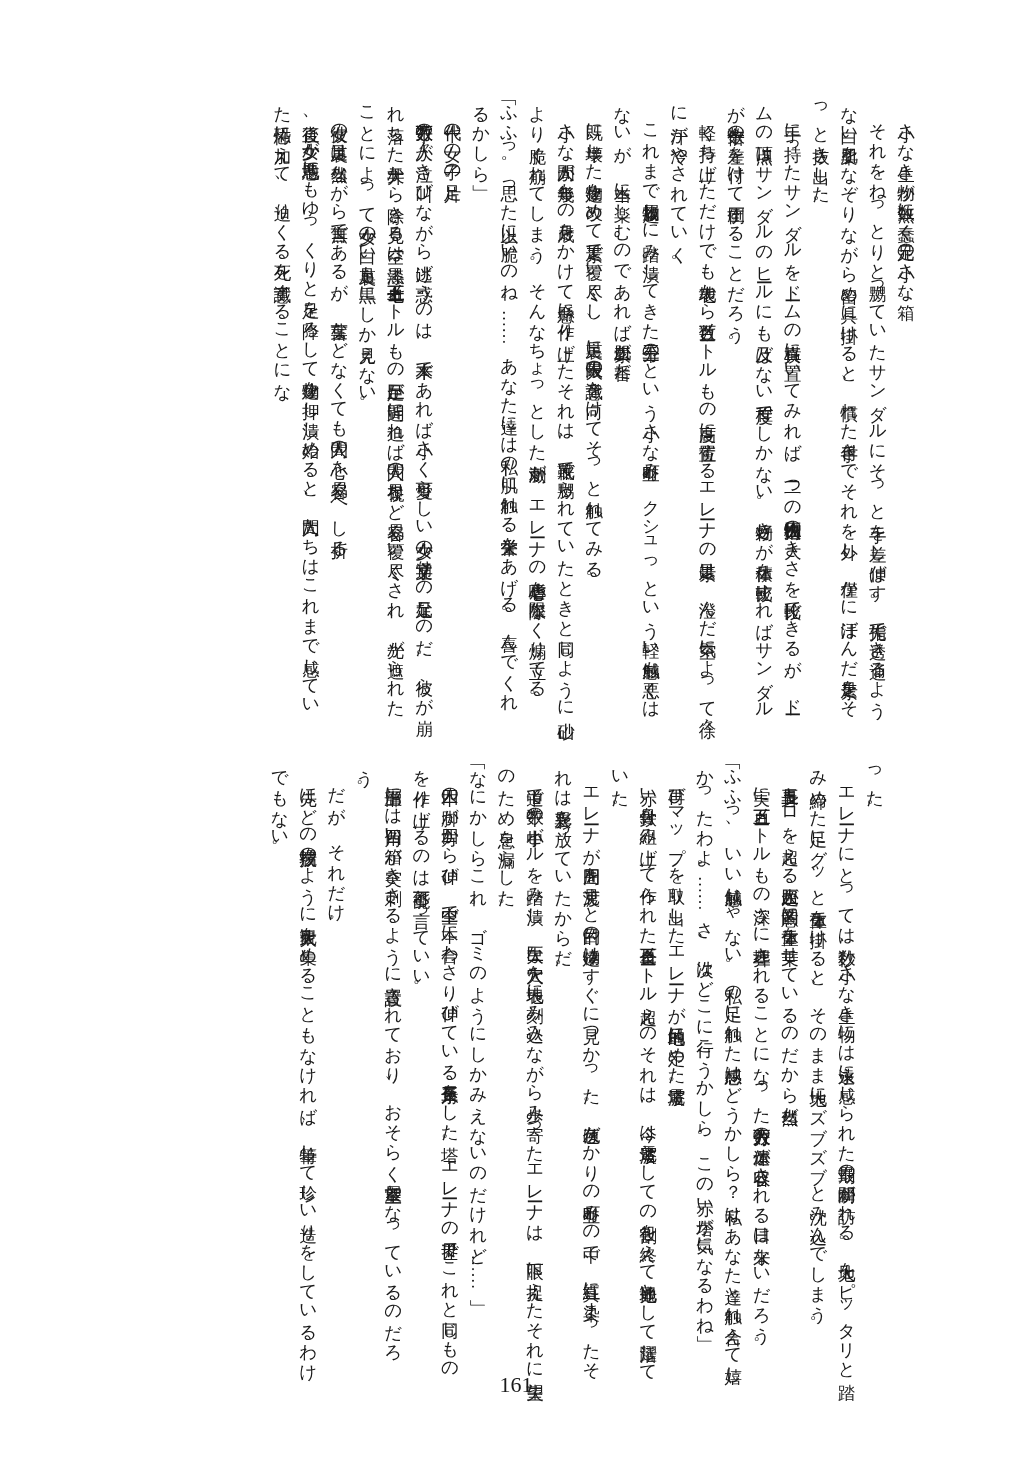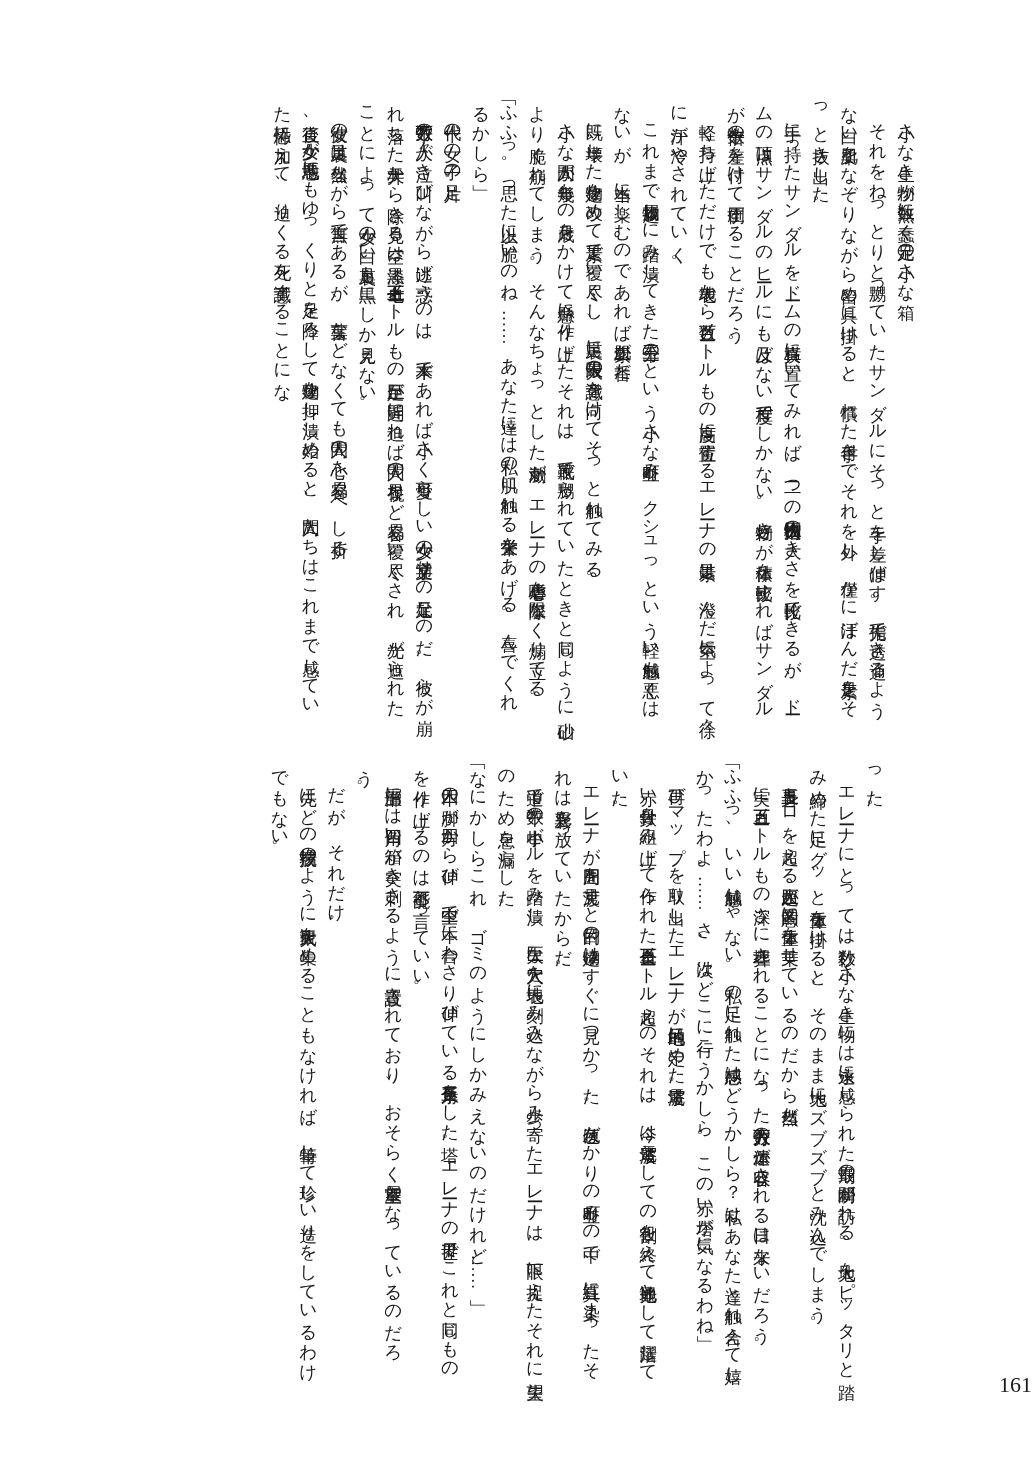--- a/index.html
+++ b/index.html
@@ -36,21 +36,21 @@
   .text-block p.line {
     margin: 0;
     padding: 0;
     text-indent: 0;
   }
   .page-number {
     position: absolute;
     top: 1372px;
     left: 0;
     width: 1032px;
-    text-align: right;
+    text-align: center;
     font-size: 22px;
     color: #1a1a1a;
     font-family: "Liberation Serif", "DejaVu Serif", serif;
   }
 </style>
 </head>
 <body>
 
 <div class="page">
   <div class="text-block block-top">

